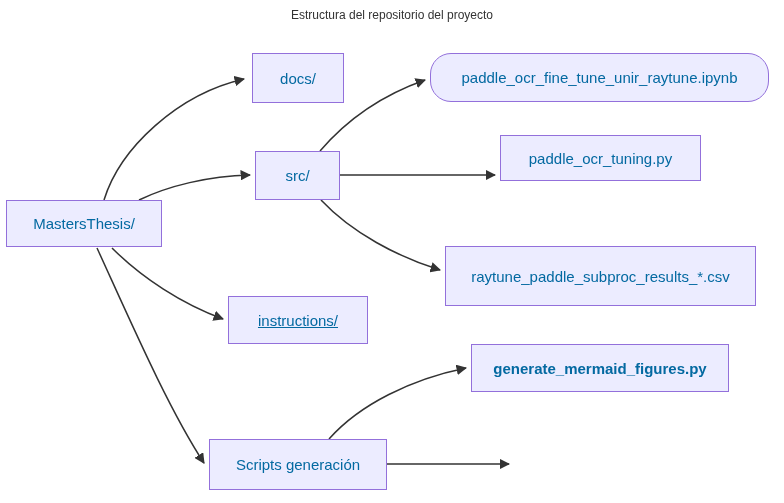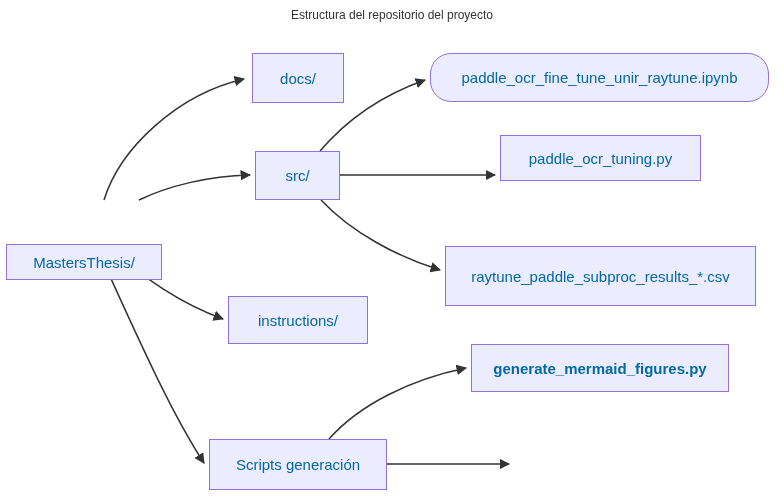--- a/index.html
+++ b/index.html
@@ -60,33 +60,33 @@
     <path class="edge" d="M139,200 C168,186 208,176 250,175" marker-end="url(#arrow)"></path>
     <path class="edge" d="M112,248 C142,278 182,304 223,319" marker-end="url(#arrow)"></path>
     <path class="edge" d="M97,248 C130,320 168,408 204,463" marker-end="url(#arrow)"></path>
     <path class="edge" d="M320,151 C350,116 388,93 425,80" marker-end="url(#arrow)"></path>
     <path class="edge" d="M340,175 L495,175" marker-end="url(#arrow)"></path>
     <path class="edge" d="M321,200 C352,233 398,257 440,270" marker-end="url(#arrow)"></path>
     <path class="edge" d="M329,439 C360,404 412,379 466,368" marker-end="url(#arrow)"></path>
     <path class="edge" d="M387,464 L509,464" marker-end="url(#arrow)"></path>
   </svg>
 
-  <div class="node" style="left:6px;   top:200px; width:156px; height:36px;margin-top:44px;">
+  <div class="node" style="left:6px;   top:200px; width:156px; height:47px;">
     <span>MastersThesis/</span>
   </div>
 
   <div class="node" style="left:252px; top:53px;  width:92px;  height:50px;">
     <span>docs/</span>
   </div>
 
   <div class="node" style="left:255px; top:151px; width:85px;  height:49px;">
     <span>src/</span>
   </div>
 
-  <div class="node" style="left:228px; top:296px; width:140px; height:48px;">
+  <div class="node" style="left:228px; top:296px; width:140px; height:48px;text-decoration:underline;">
     <span>instructions/</span>
   </div>
 
   <div class="node" style="left:209px; top:439px; width:178px; height:51px;text-align:right;">
     <span>Scripts generación</span>
   </div>
 
   <div class="node" style="left:430px; top:53px;  width:339px; height:49px;border-radius:21px;">
     <span>paddle_ocr_fine_tune_unir_raytune.ipynb</span>
   </div>

